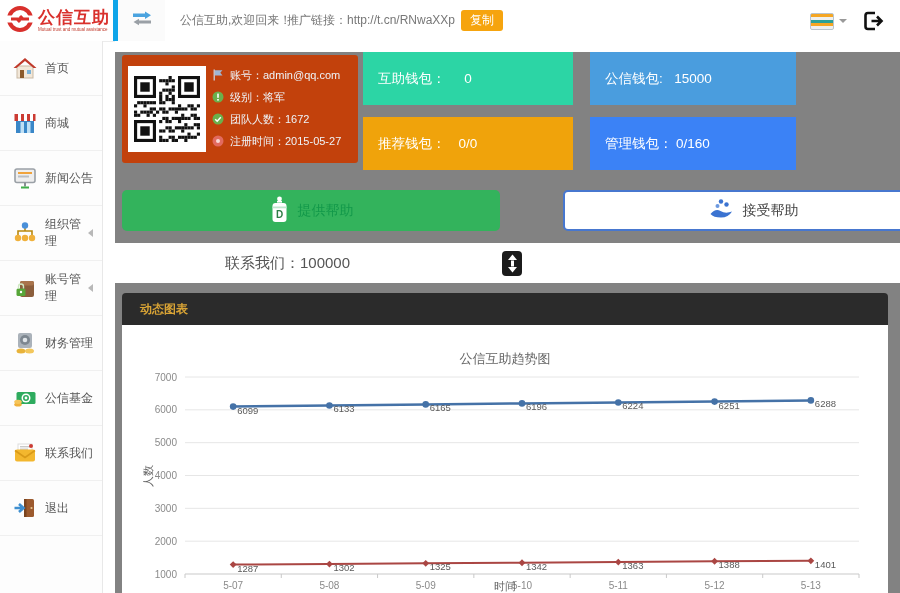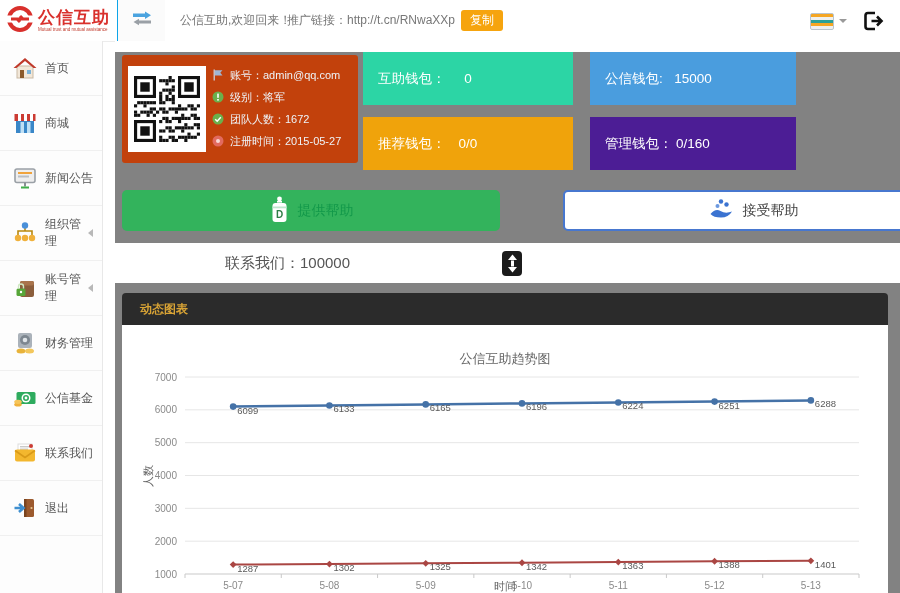--- a/index.html
+++ b/index.html
@@ -1,19 +1,19 @@
 <!DOCTYPE html>
 <html><head>
 <meta charset="utf-8">
 <style>
   html,body{margin:0;padding:0;background:#fff;font-family:"Liberation Sans","DejaVu Sans",sans-serif;}
   .page{position:relative;width:900px;height:593px;overflow:hidden;background:#fff;}
   
   .navbar{position:absolute;left:0;top:0;width:900px;height:41px;background:#fff;border-bottom:1px solid #ececec;}
-  .logo{position:absolute;left:0;top:0;width:118px;height:41px;display:flex;align-items:center;padding-left:6px;box-sizing:border-box;border-right:1px solid #0ea5e9;}
+  .logo{position:absolute;left:0;top:0;width:118px;height:41px;display:flex;align-items:center;padding-left:6px;box-sizing:border-box;border-right:5px solid #0ea5e9;}
   .logo-txt{margin-left:4px;line-height:1;}
   .logo-title{font-size:17px;font-weight:bold;color:#d9302c;letter-spacing:1px;}
   .logo-tag{font-size:4.5px;color:#c0392b;margin-top:2px;white-space:nowrap;}
   .nav-toggle{position:absolute;left:118px;top:0;width:47px;height:41px;background:#fbfbfb;display:flex;align-items:center;justify-content:center;cursor:pointer;}
   .nav-welcome{position:absolute;left:180px;top:0;height:41px;line-height:41px;font-size:12px;color:#777;}
   .nav-promo{position:absolute;left:287px;top:0;height:41px;line-height:41px;font-size:12px;color:#777;}
   .copy-btn{position:absolute;left:461px;top:10px;height:21px;padding:0 9px;background:#f6a40e;border:none;border-radius:3px;color:#fff;font-size:12px;cursor:pointer;}
   .lang{position:absolute;left:810px;top:13px;width:22px;height:15px;border:1px solid #b9c4cc;border-radius:2px;cursor:pointer;
         background:linear-gradient(#f5a623 0 20%,#eef0f0 20% 40%,#2aa198 40% 60%,#f5a623 60% 80%,#eef0f0 80% 100%);}
   .lang-caret{position:absolute;left:839px;top:19px;width:0;height:0;border-left:4px solid transparent;border-right:4px solid transparent;border-top:4px solid #999;cursor:pointer;}
@@ -401,21 +401,21 @@
         <span class="wv">0</span>
     </div>
     <div class="wallet wallet-2" style="background: rgb(74, 157, 222);">
       <span class="wl">公信钱包:</span>
         <span class="wv">15000</span>
     </div>
     <div class="wallet wallet-3" style="background: rgb(240, 163, 11);">
       <span class="wl">推荐钱包：</span>
         <span class="wv">0/0</span>
     </div>
-    <div class="wallet wallet-4" style="background: #4c1d95;">
+    <div class="wallet wallet-4" style="background: #3b82f6;">
       <span class="wl">管理钱包：</span>
         <span class="wv">0/160</span>
     </div>
 
     <button class="btn-green">
       <span style="margin-left:0;">
         <svg width="21" height="27" viewBox="0 0 21 27">
           <circle cx="10.5" cy="3" r="2.4" fill="#fff"></circle>
           <rect x="8" y="5" width="5" height="1.6" fill="#fff"></rect>
           <rect x="3.5" y="7" width="14" height="19" rx="3" fill="#fff"></rect>

